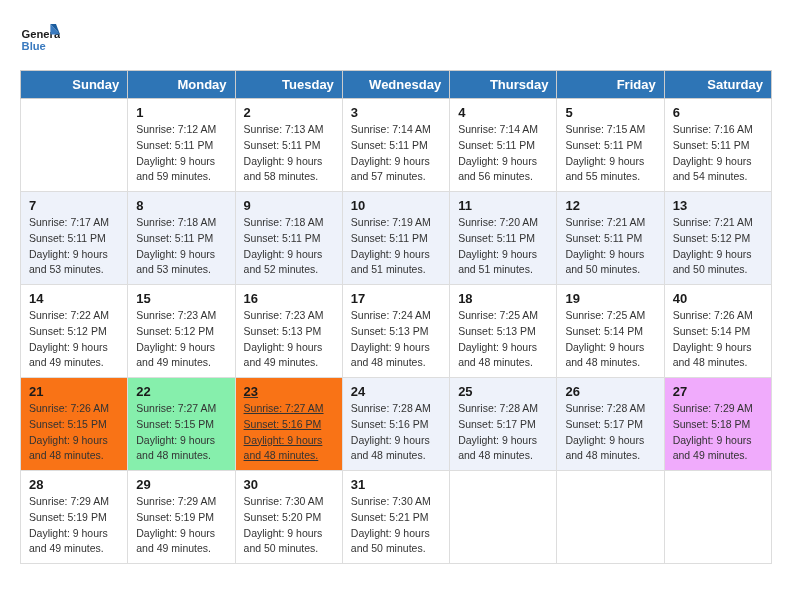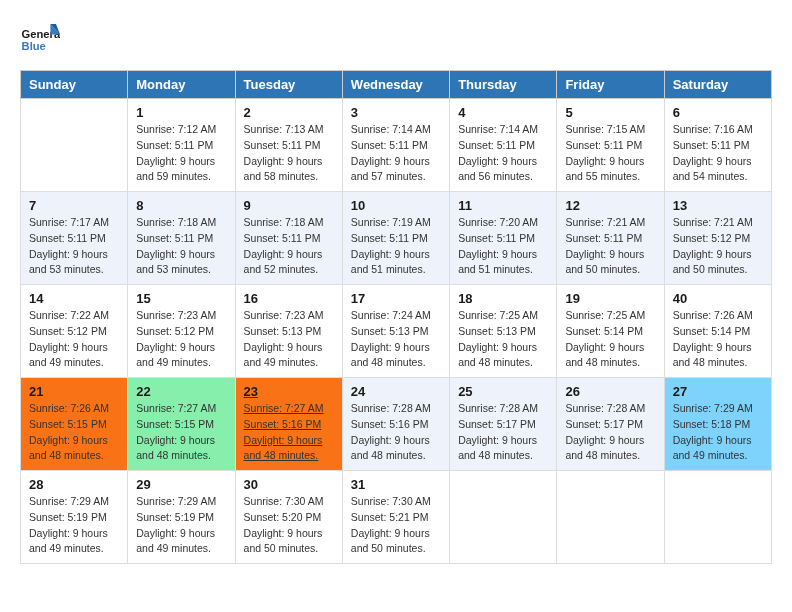--- a/index.html
+++ b/index.html
@@ -38,21 +38,21 @@
       color: #444;
     }
     .calendar-table {
       width: 100%;
       border-collapse: collapse;
       table-layout: fixed;
     }
     .calendar-table th {
       background-color: #2e75b6;
       color: #fff;
-      text-align: left;
+      text-align: right;
       padding: 6px 8px;
       font-size: 13px;
       font-weight: bold;
       border: 1px solid #ccc;
     }
     .calendar-table td {
       vertical-align: top;
       padding: 6px 8px;
       border: 1px solid #ddd;
       font-size: 11px;
@@ -215,21 +215,21 @@
           <div class="day-info">Sunrise: 7:28 AM<br>Sunset: 5:16 PM<br>Daylight: 9 hours<br>and 48 minutes.</div>
         </td>
         <td style="background-color: rgb(238, 242, 250);">
           <span class="day-number">25</span>
           <div class="day-info">Sunrise: 7:28 AM<br>Sunset: 5:17 PM<br>Daylight: 9 hours<br>and 48 minutes.</div>
         </td>
         <td style="background-color: rgb(238, 242, 250);">
           <span class="day-number">26</span>
           <div class="day-info">Sunrise: 7:28 AM<br>Sunset: 5:17 PM<br>Daylight: 9 hours<br>and 48 minutes.</div>
         </td>
-        <td style="background-color: #7dd3fc;">
+        <td style="background-color: #f0abfc;">
           <span class="day-number">27</span>
           <div class="day-info">Sunrise: 7:29 AM<br>Sunset: 5:18 PM<br>Daylight: 9 hours<br>and 49 minutes.</div>
         </td>
       </tr>
       <tr>
         <td>
           <span class="day-number">28</span>
           <div class="day-info">Sunrise: 7:29 AM<br>Sunset: 5:19 PM<br>Daylight: 9 hours<br>and 49 minutes.</div>
         </td>
         <td>

